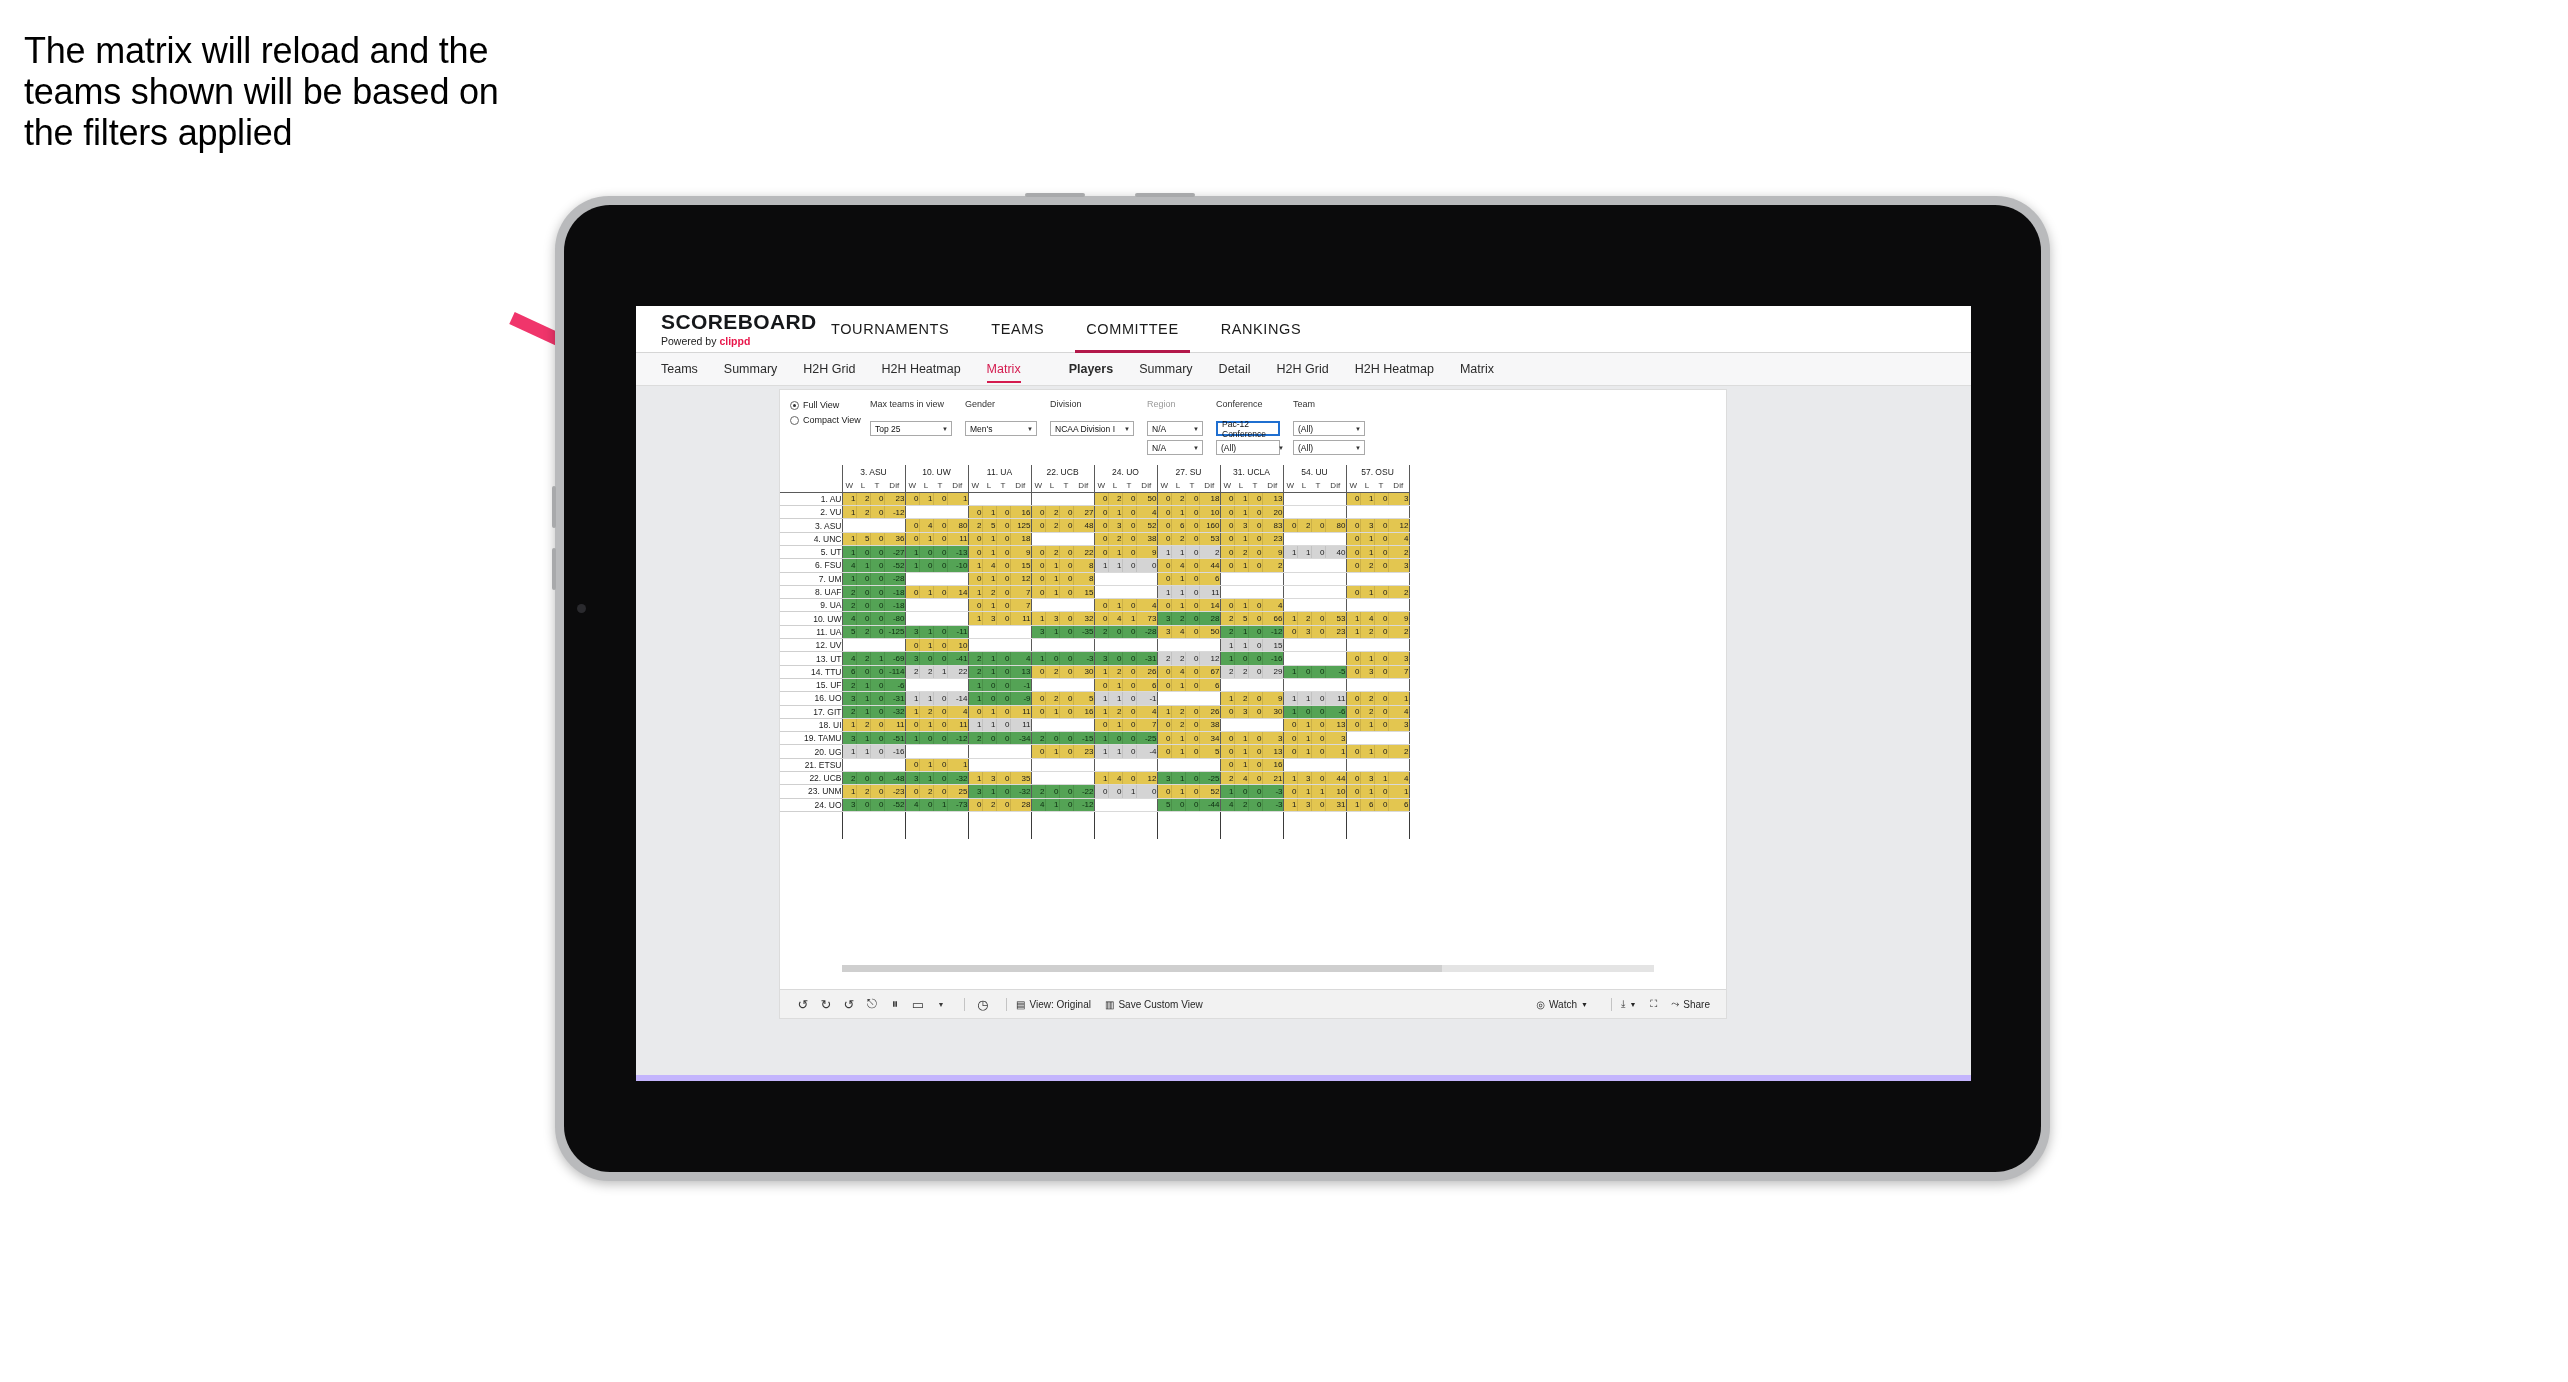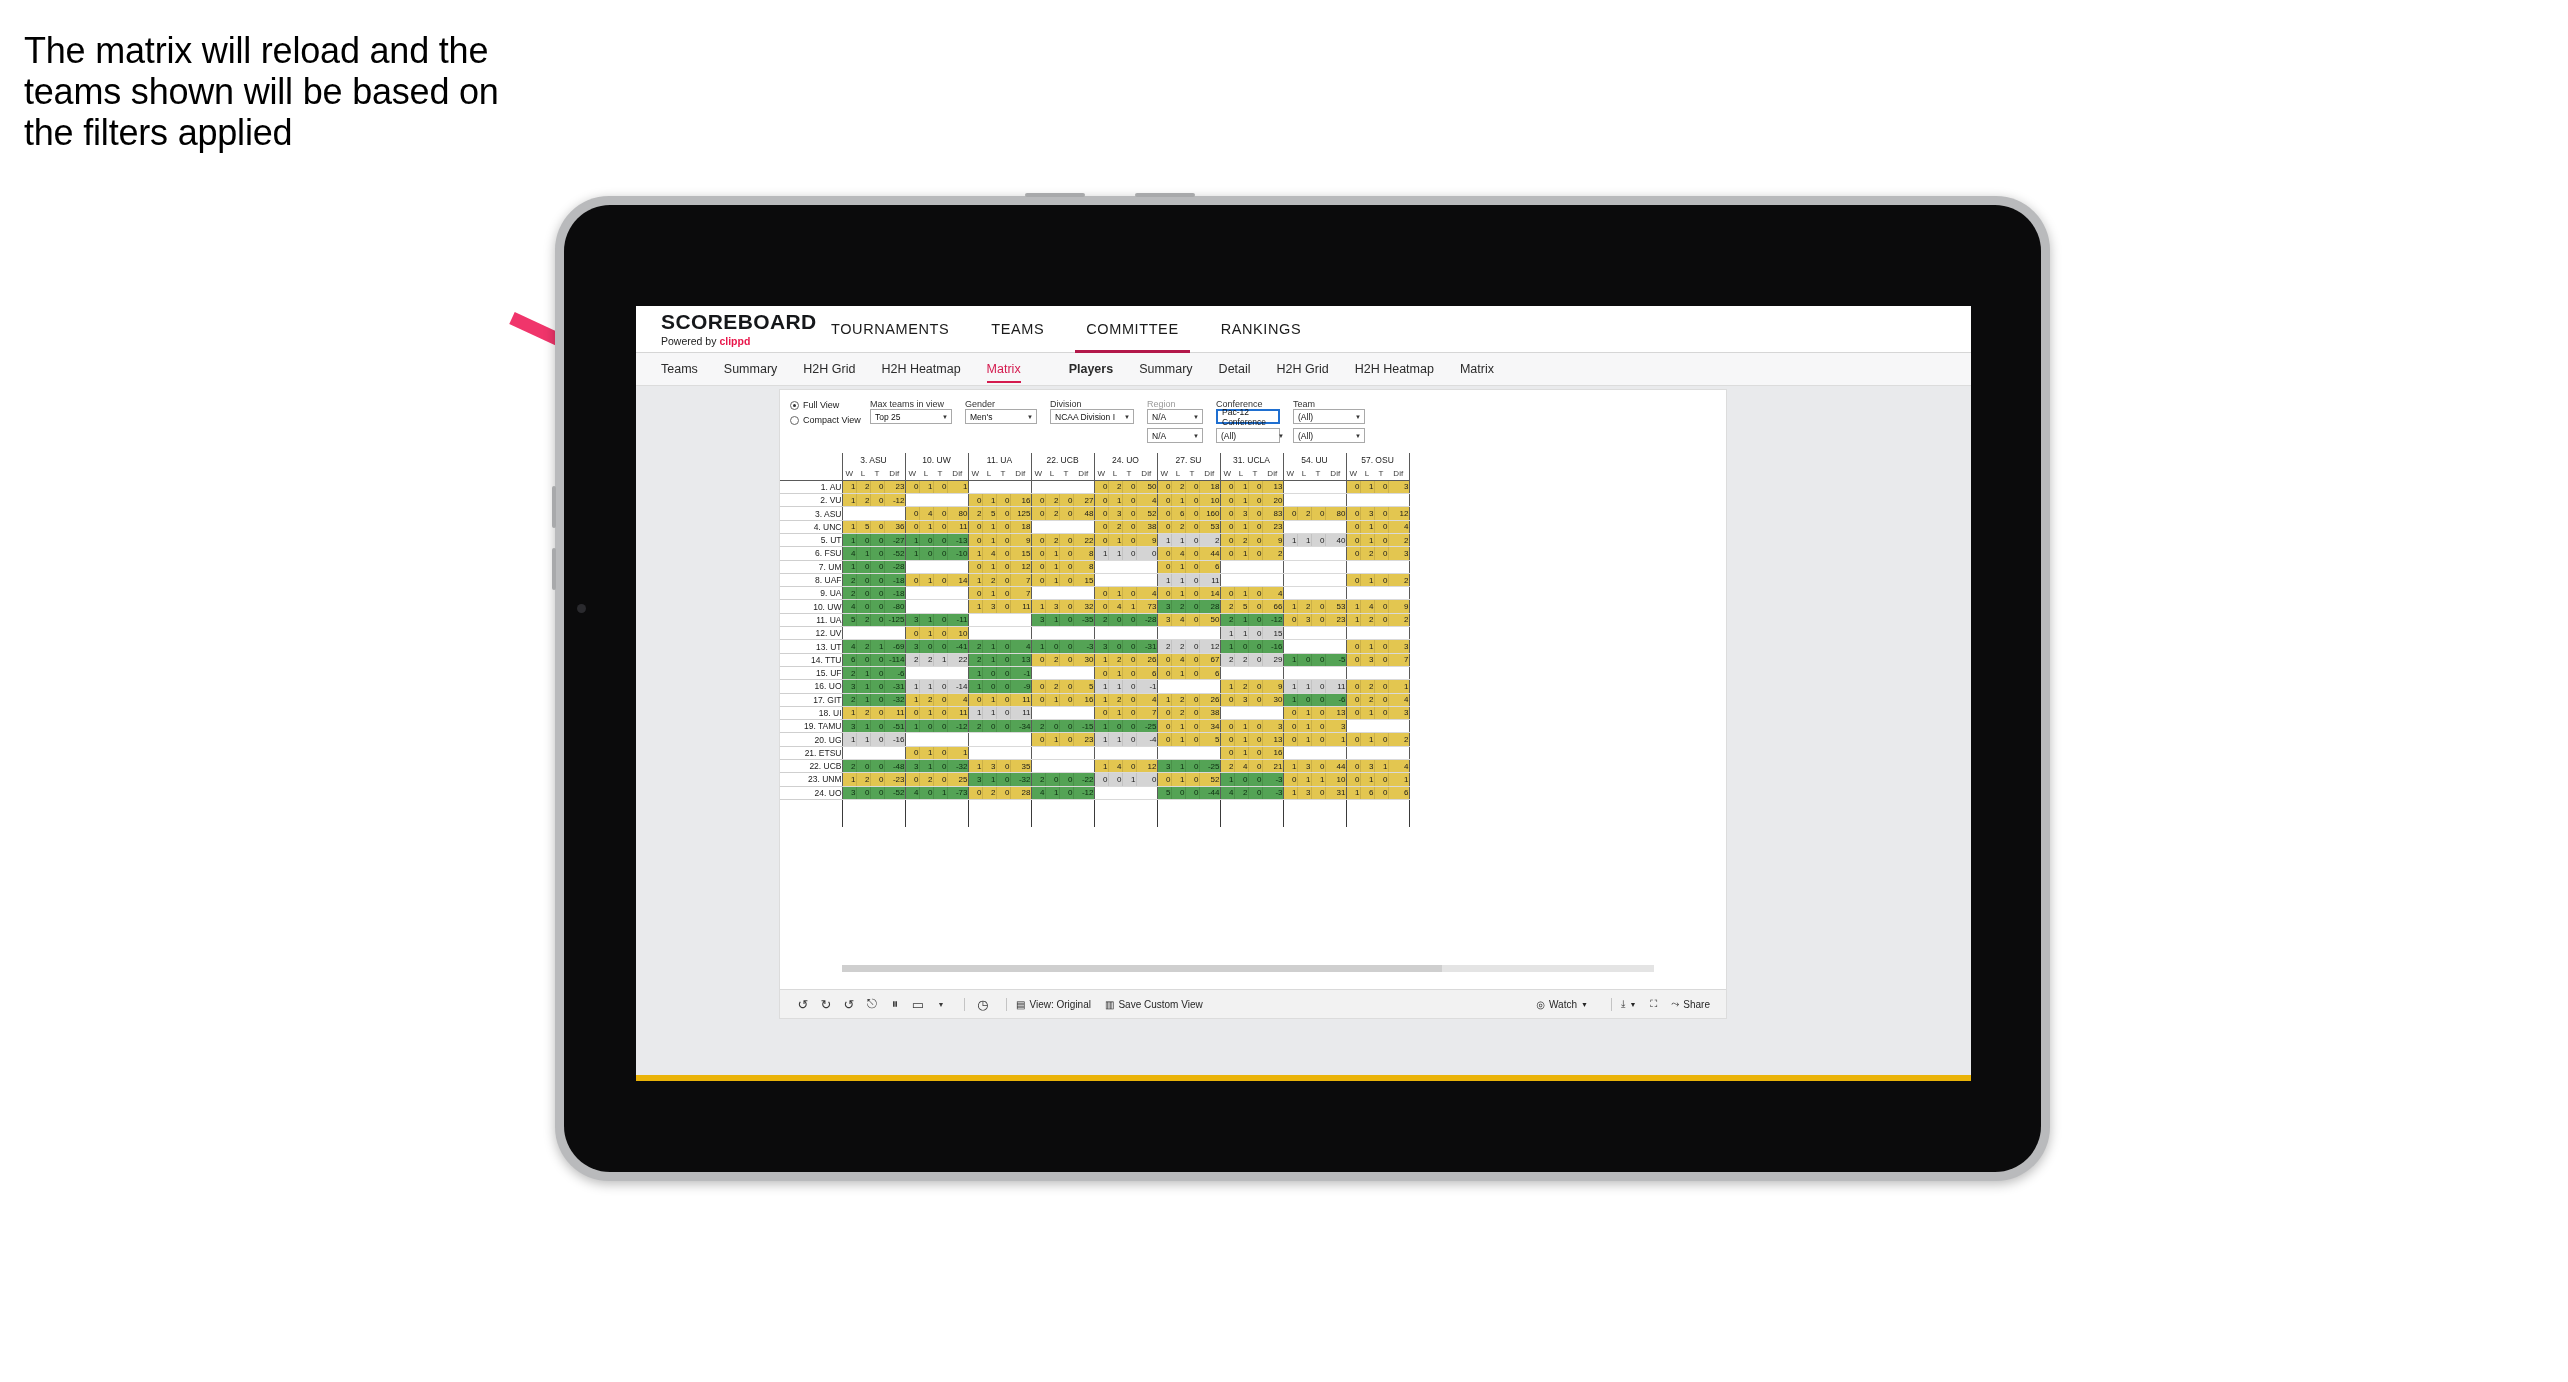--- a/index.html
+++ b/index.html
@@ -41,21 +41,21 @@
     border-radius: 46px;
   }
   .cam-dot { position:absolute; border-radius:50%; background:#2a2a2e; }
   .side-btn { position:absolute; background:#a8a9ab; border-radius:2px; }
 
   
   #screen {
     position: absolute;
     left: 636px; top: 306px;
     width: 1335px; height: 775px;
-    background: #eab308;
+    background: #c4b5fd;
     overflow: hidden;
   }
 
   
   #topnav {
     height: 47px; background:#fff;
     display:flex; align-items:center;
     padding-left: 25px;
     border-bottom: 1px solid #d6d6d6;
     position: relative;
@@ -113,21 +113,21 @@
   .radio-group { width:80px; padding-top:1px; }
   .radio-row { display:flex; align-items:center; gap:4px; margin-bottom:5px; font-size:9px; }
   .radio {
     width:9px; height:9px; border-radius:50%; border:1px solid #666; background:#fff;
     display:inline-block; position:relative; flex:0 0 auto;
   }
   .radio.on::after {
     content:""; position:absolute; left:2px; top:2px; width:3px; height:3px; border-radius:50%; background:#333;
   }
   .fgroup { margin-right: 13px; }
-  .flabel { font-size:9px; color:#333; margin-bottom:0; white-space:nowrap; }
+  .flabel { font-size:9px; color:#333; margin-bottom:12px; white-space:nowrap; }
   .flabel.dim { color:#9a9a9a; }
   .sel-box {
     height:15px; border:1px solid #a9a9a9; background:#fff;
     display:flex; align-items:center; justify-content:space-between;
     padding: 0 3px 0 4px; font-size:8.5px; color:#111; margin-bottom:4px;
   }
   .sel-box.hl { border:2px solid #1f6fd0; }
   .caret { font-size:6px; color:#333; margin-left:6px; }
   .w-top25 { width:82px; }
   .w-gender { width:72px; }

